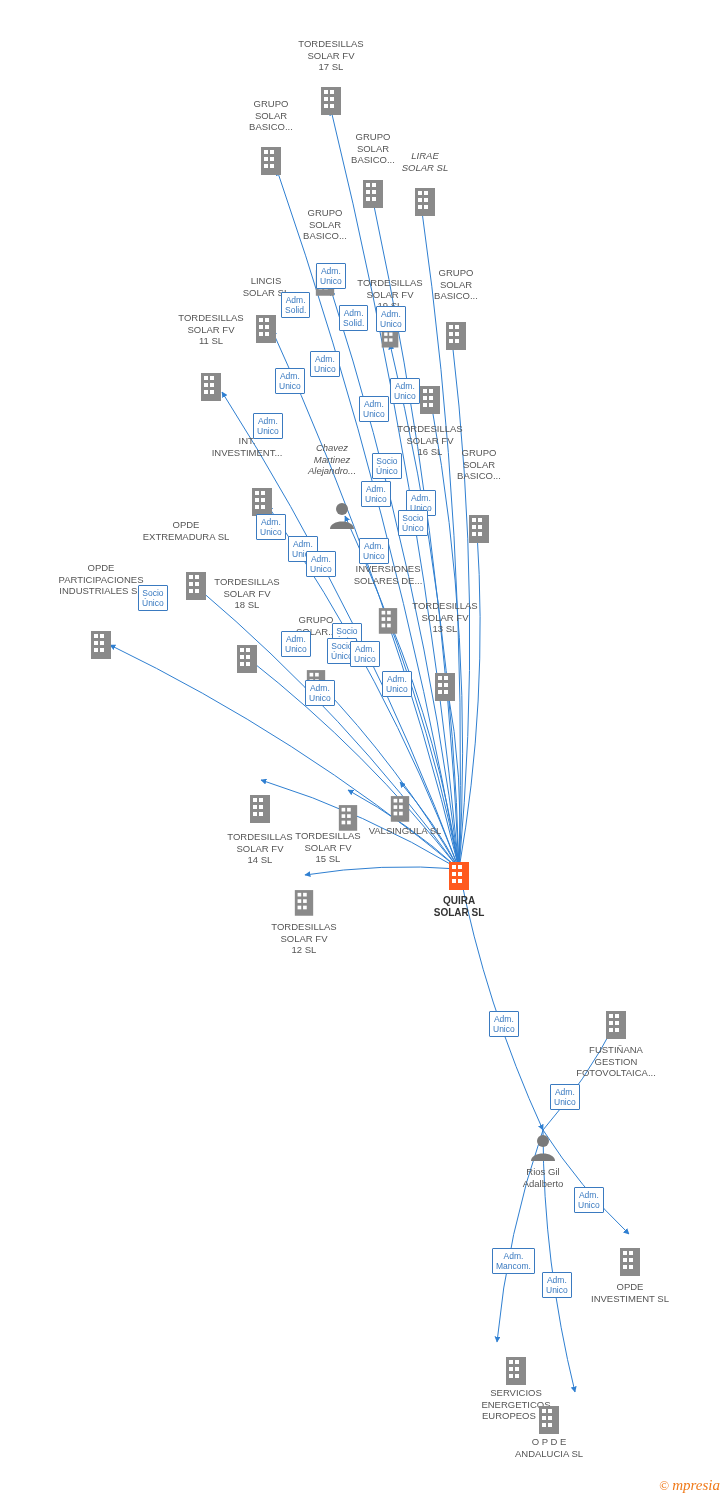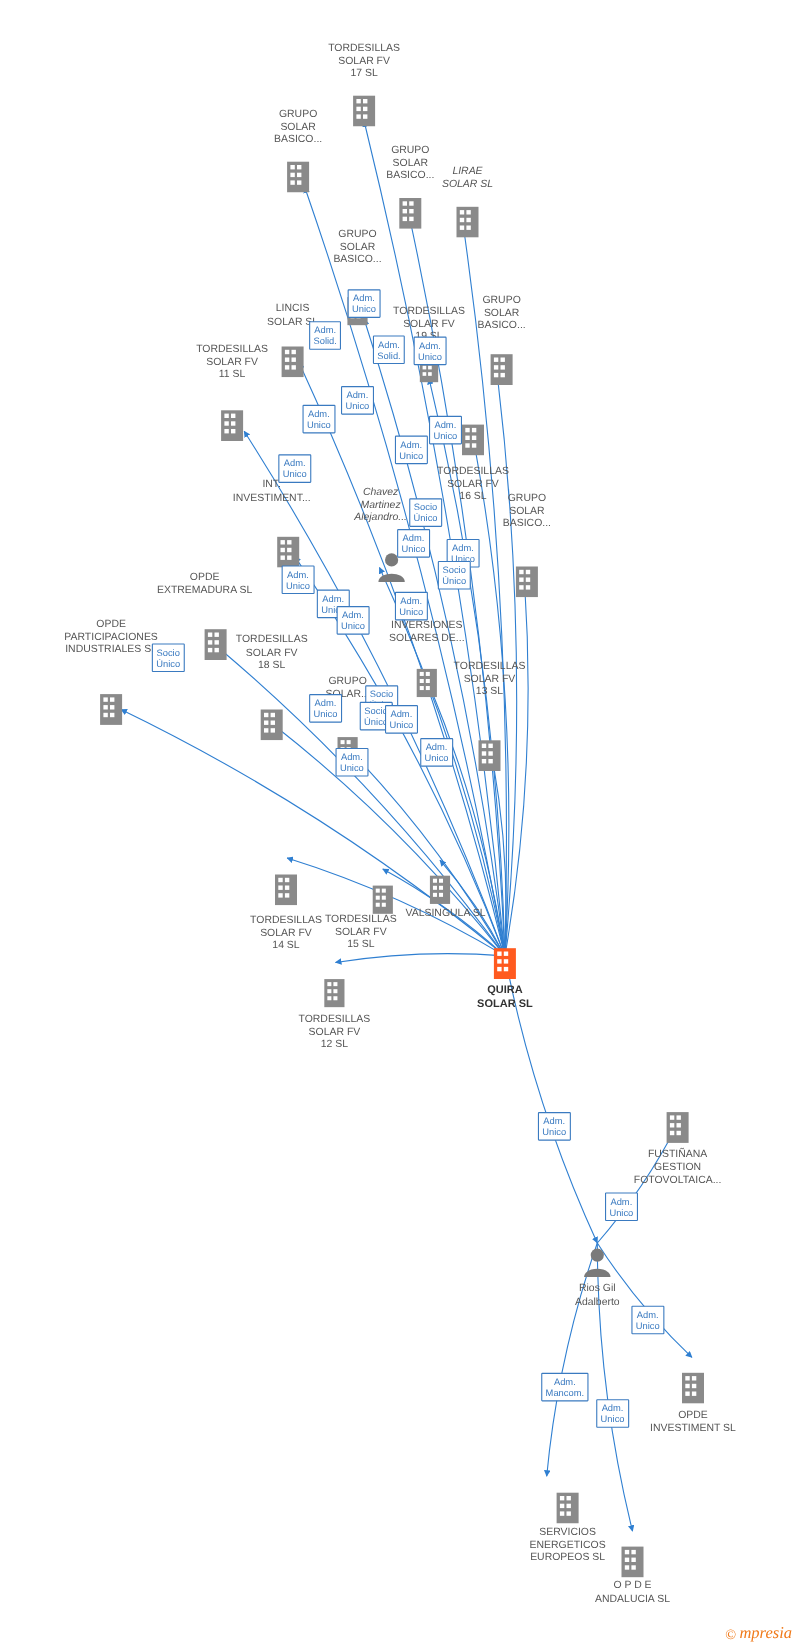--- a/index.html
+++ b/index.html
@@ -342,21 +342,21 @@
             <rect x="5" y="19" width="4" height="4"></rect>
             <rect x="11" y="19" width="4" height="4"></rect>
           </g>
         </svg>
     </span>
     <span class="label" style="position:absolute; left:0; top:-67px; width:110px;">GRUPO
 SOLAR
 BASICO...</span>
   </div>
 
-  <div class="node person" style="left:356px; top:501px;font-style:italic;">
+  <div class="node person" style="left:342px; top:501px;font-style:italic;">
     <span class="glyph">
       <svg width="26" height="28" viewBox="0 0 26 28">
           <circle cx="13" cy="8" r="6" fill="#7a7a7a"></circle>
           <path d="M1 28 C1 18 25 18 25 28 Z" fill="#7a7a7a"></path>
         </svg>
     </span>
     <span class="label" style="position:absolute; left:-10px; top:-60px; width:110px;">Chavez
 Martinez
 Alejandro...</span>
   </div>
@@ -624,21 +624,21 @@
             <rect x="5" y="19" width="4" height="4"></rect>
             <rect x="11" y="19" width="4" height="4"></rect>
           </g>
         </svg>
     </span>
     <span class="label" style="position:absolute; left:0; top:31px; width:110px;">SERVICIOS
 ENERGETICOS
 EUROPEOS SL</span>
   </div>
 
-  <div class="node company" style="left:575px; top:1404px;">
+  <div class="node company" style="left:549px; top:1404px;">
     <span class="glyph">
       <svg width="24" height="30" viewBox="0 0 24 30">
           <rect x="2" y="2" width="20" height="28" fill="#8a8a8a"></rect>
           <g fill="#ffffff">
             <rect x="5" y="5" width="4" height="4"></rect>
             <rect x="11" y="5" width="4" height="4"></rect>
             <rect x="5" y="12" width="4" height="4"></rect>
             <rect x="11" y="12" width="4" height="4"></rect>
             <rect x="5" y="19" width="4" height="4"></rect>
             <rect x="11" y="19" width="4" height="4"></rect>

